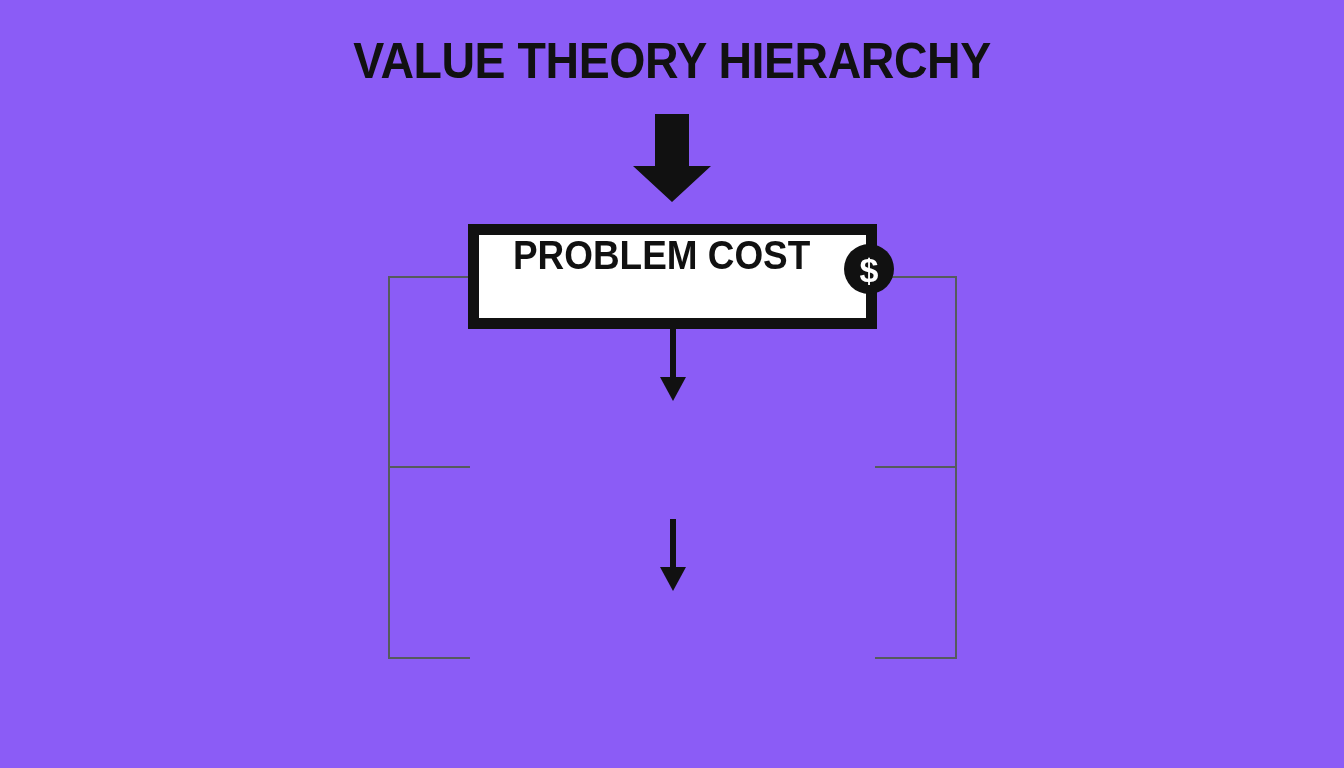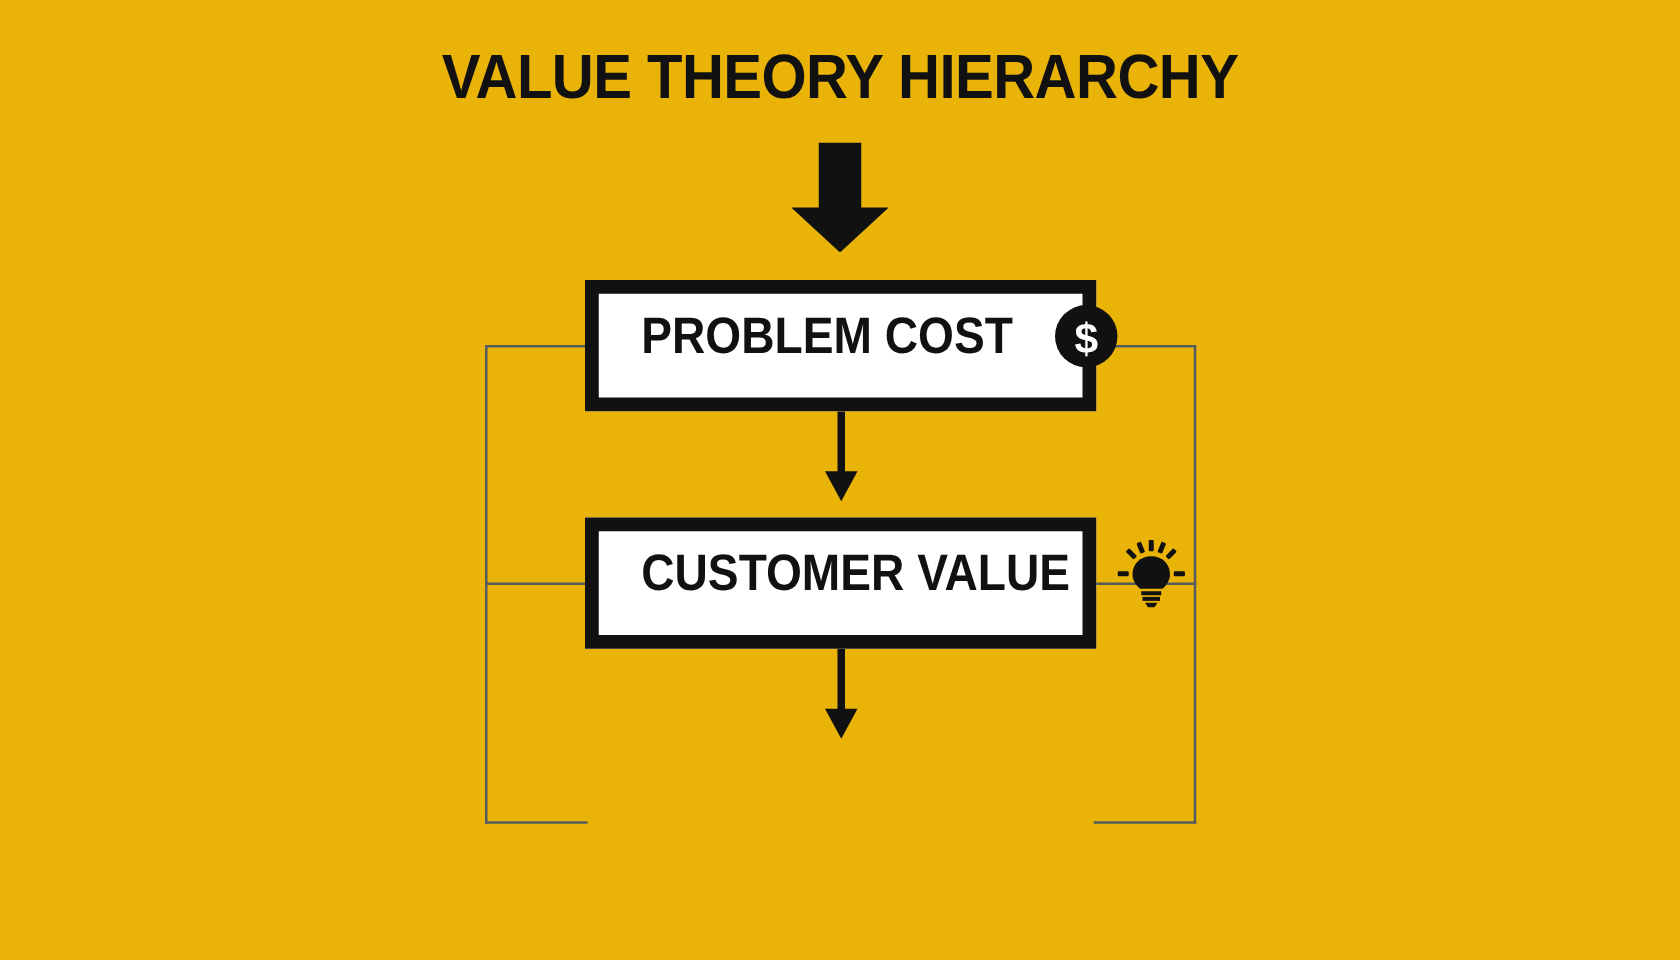--- a/index.html
+++ b/index.html
@@ -11,21 +11,21 @@
     height: 768px;
     background: #ffffff;
     font-family: "Liberation Sans", "DejaVu Sans", sans-serif;
     overflow: hidden;
   }
 
   #canvas {
     position: relative;
     width: 1344px;
     height: 768px;
-    background: #eab308;
+    background: #8b5cf6;
   }
 
   
   #title {
     position: absolute;
     left: 0;
     top: 30px;
     width: 1344px;
     text-align: center;
     font-size: 50px;
@@ -53,21 +53,20 @@
   
   .node-box {
     position: absolute;
     left: 468px;
     width: 409px;
     height: 105px;
     box-sizing: border-box;
     border: 11px solid #111111;
     background: #ffffff;
     display: flex;
-    align-items: center;
     padding: 0 24px 16px 34px;
     z-index: 5;
   }
   .node-label {
     font-size: 41px;
     line-height: 41px;
     font-weight: 700;
     letter-spacing: 0px;
     color: #111111;
     transform: scaleX(0.90);
@@ -143,43 +142,20 @@
     </span>
   </div>
 
   <div class="flow-arrow" id="arrow-1">
     <svg width="30" height="72" viewBox="0 0 30 72" aria-hidden="true">
       <rect x="12" y="0" width="6" height="52" fill="#111111"></rect>
       <polygon points="2,48 28,48 15,72" fill="#111111"></polygon>
     </svg>
   </div>
 
-  <div class="node-box" id="box-customer-value">
-    <span class="node-label">CUSTOMER VALUE</span>
-    <span class="node-icon">
-      <svg width="54" height="54" viewBox="0 0 54 54" aria-hidden="true">
-        <g fill="#111111">
-
-          <rect x="25" y="0" width="4" height="9" rx="1"></rect>
-          <rect x="25" y="0" width="4" height="9" rx="1" transform="rotate(45 27 27)"></rect>
-          <rect x="25" y="0" width="4" height="9" rx="1" transform="rotate(-45 27 27)"></rect>
-          <rect x="25" y="0" width="4" height="9" rx="1" transform="rotate(90 27 27)"></rect>
-          <rect x="25" y="0" width="4" height="9" rx="1" transform="rotate(-90 27 27)"></rect>
-          <rect x="25" y="0" width="4" height="9" rx="1" transform="rotate(22 27 27)"></rect>
-          <rect x="25" y="0" width="4" height="9" rx="1" transform="rotate(-22 27 27)"></rect>
-
-          <path d="M27 13 C18 13 12 19.5 12 27.5 C12 32.5 15 36 18 39 L36 39 C39 36 42 32.5 42 27.5 C42 19.5 36 13 27 13 Z"></path>
-
-          <rect x="19" y="41" width="16" height="3.2"></rect>
-          <rect x="20" y="45.5" width="14" height="3.2"></rect>
-          <path d="M22 50.2 L32 50.2 L29.5 54 L24.5 54 Z"></path>
-        </g>
-      </svg>
-    </span>
-  </div>
 
   <div class="flow-arrow" id="arrow-2">
     <svg width="30" height="72" viewBox="0 0 30 72" aria-hidden="true">
       <rect x="12" y="0" width="6" height="52" fill="#111111"></rect>
       <polygon points="2,48 28,48 15,72" fill="#111111"></polygon>
     </svg>
   </div>
 
 
 </div>

